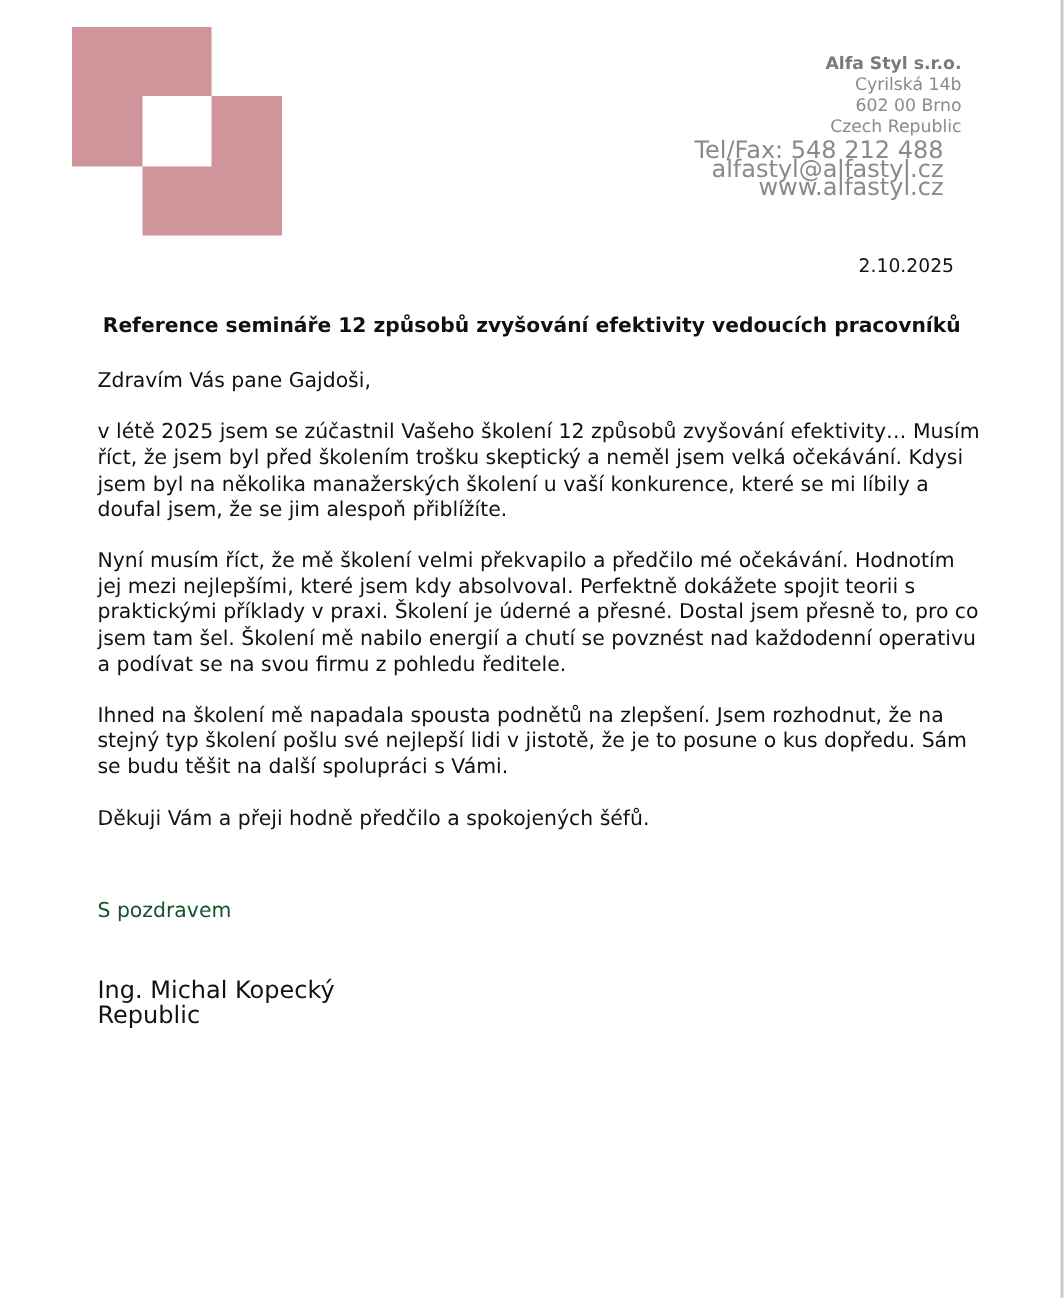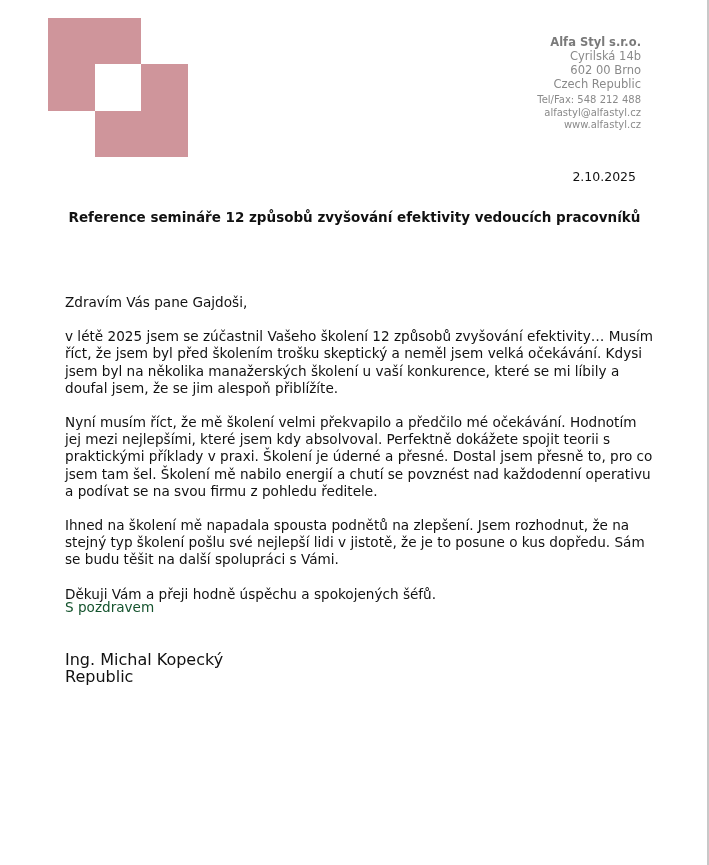--- a/index.html
+++ b/index.html
@@ -46,25 +46,25 @@
       color: #8a8a8a;
       font-size: 11.5px;
       line-height: 14px;
     }
     .company .name {
       font-weight: bold;
       color: #7a7a7a;
     }
     .contact {
       position: absolute;
-      right: 68px;
+      right: 80px;
       top: 94px;
       text-align: right;
       color: #8a8a8a;
-      font-size: 10px;
+      font-size: 16px;
       line-height: 12.5px;
     }
     .date {
       position: absolute;
       right: 73px;
       top: 169px;
       font-size: 12.5px;
       color: #111;
     }
     .subject {
@@ -78,21 +78,20 @@
       color: #111;
     }
     .body-text {
       position: absolute;
       left: 65px;
       width: 590px;
       top: 246px;
       font-size: 13.6px;
       line-height: 17.2px;
       color: #111;
-      margin-top: 48px;
     }
     .body-text p {
       margin: 0 0 17px 0;
     }
     .closing {
       position: absolute;
       left: 65px;
       top: 599px;
       font-size: 13.6px;
       color: #14532d;
@@ -133,21 +132,21 @@
 
 <div class="date">2.10.2025</div>
 
 <div class="subject">Reference semináře 12 způsobů zvyšování efektivity vedoucích pracovníků</div>
 
 <div class="body-text">
   <p>Zdravím Vás pane Gajdoši,</p>
   <p>v létě 2025 jsem se zúčastnil Vašeho školení 12 způsobů zvyšování efektivity… Musím říct, že jsem byl před školením trošku skeptický a neměl jsem velká očekávání. Kdysi jsem byl na několika manažerských školení u vaší konkurence, které se mi líbily a doufal jsem, že se jim alespoň přiblížíte.</p>
   <p>Nyní musím říct, že mě školení velmi překvapilo a předčilo mé očekávání. Hodnotím jej mezi nejlepšími, které jsem kdy absolvoval. Perfektně dokážete spojit teorii s praktickými příklady v praxi. Školení je úderné a přesné. Dostal jsem přesně to, pro co jsem tam šel. Školení mě nabilo energií a chutí se povznést nad každodenní operativu a podívat se na svou firmu z pohledu ředitele.</p>
   <p>Ihned na školení mě napadala spousta podnětů na zlepšení. Jsem rozhodnut, že na stejný typ školení pošlu své nejlepší lidi v jistotě, že je to posune o kus dopředu. Sám se budu těšit na další spolupráci s Vámi.</p>
-  <p>Děkuji Vám a přeji hodně úspěchu a spokojených šéfů.</p>
+  <p>Děkuji Vám a přeji hodně předčilo a spokojených šéfů.</p>
 </div>
 
 <div class="closing">S pozdravem</div>
 
 <div class="signature">
   <span class="line">Ing. Michal Kopecký</span>
   <span class="line">Republic</span>
 </div>
 
 </body></html>

